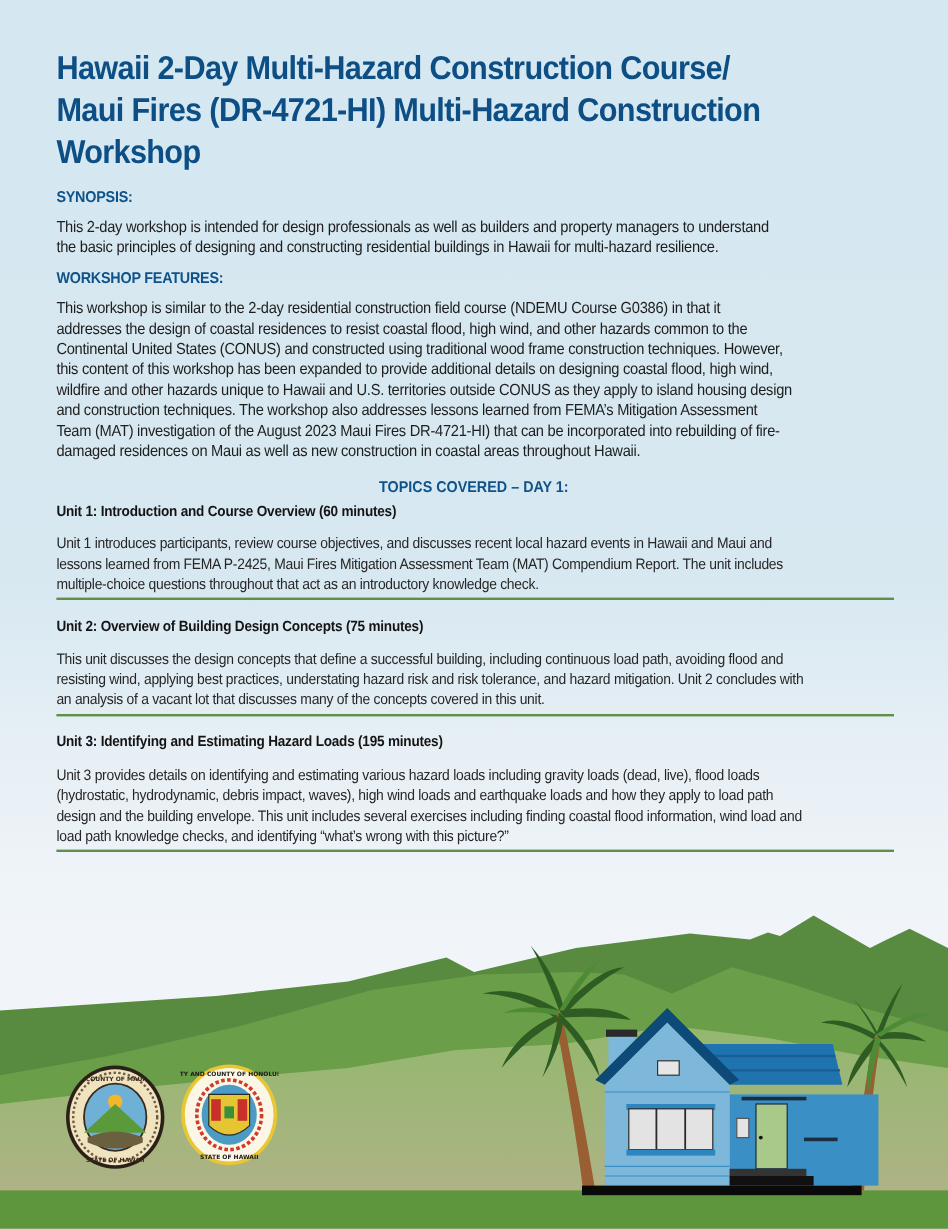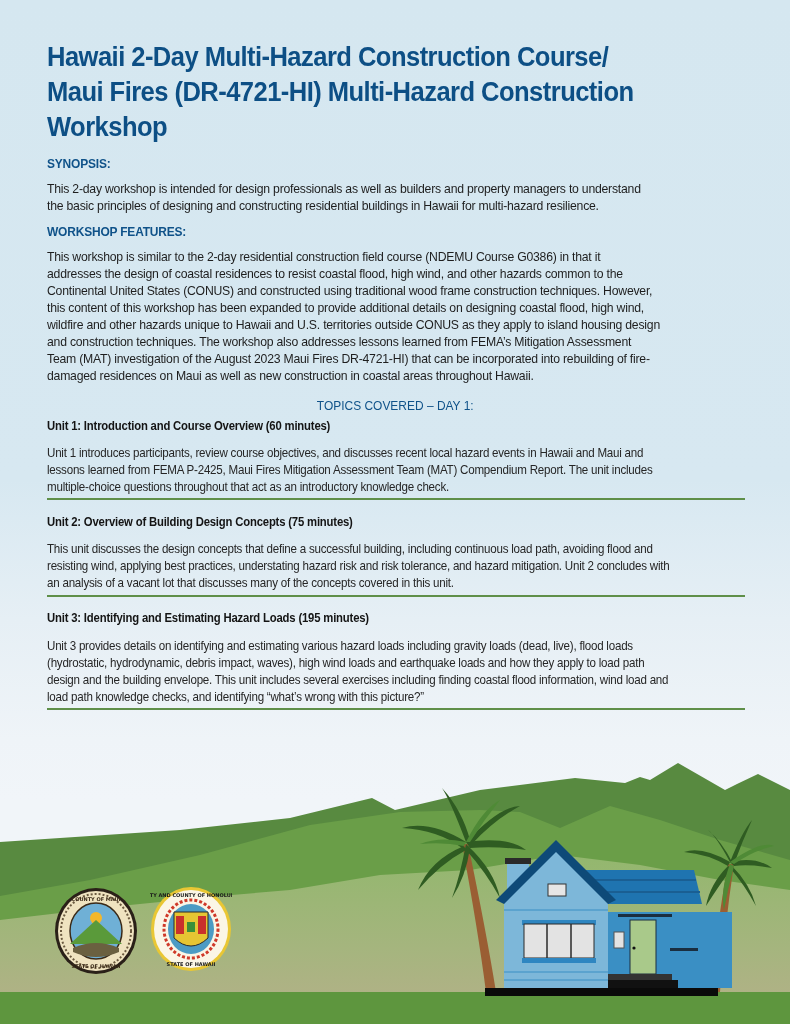--- a/index.html
+++ b/index.html
@@ -24,21 +24,21 @@
       transform: scaleX(0.92); transform-origin: left top;
     }
     .para {
       position: absolute; left: 47px; width: 760px;
       font-size: 13.3px; line-height: 17px; color: #1e1e1e;
       letter-spacing: -0.25px;
       transform: scaleX(0.92); transform-origin: left top;
     }
     .topics {
       position: absolute; left: 0; width: 790px; top: 398px; text-align: center;
-      font-weight: normal; font-size: 13px; color: #0f5289;
+      font-weight: bold; font-size: 13px; color: #0f5289;
     }
     .topics span { display: inline-block; transform: scaleX(0.92); }
     .unit-title {
       position: absolute; left: 47px;
       font-weight: bold; font-size: 12.3px; color: #141414;
       letter-spacing: -0.2px;
       transform: scaleX(0.92); transform-origin: left top;
     }
     .unit-body {
       position: absolute; left: 47px; width: 760px;

